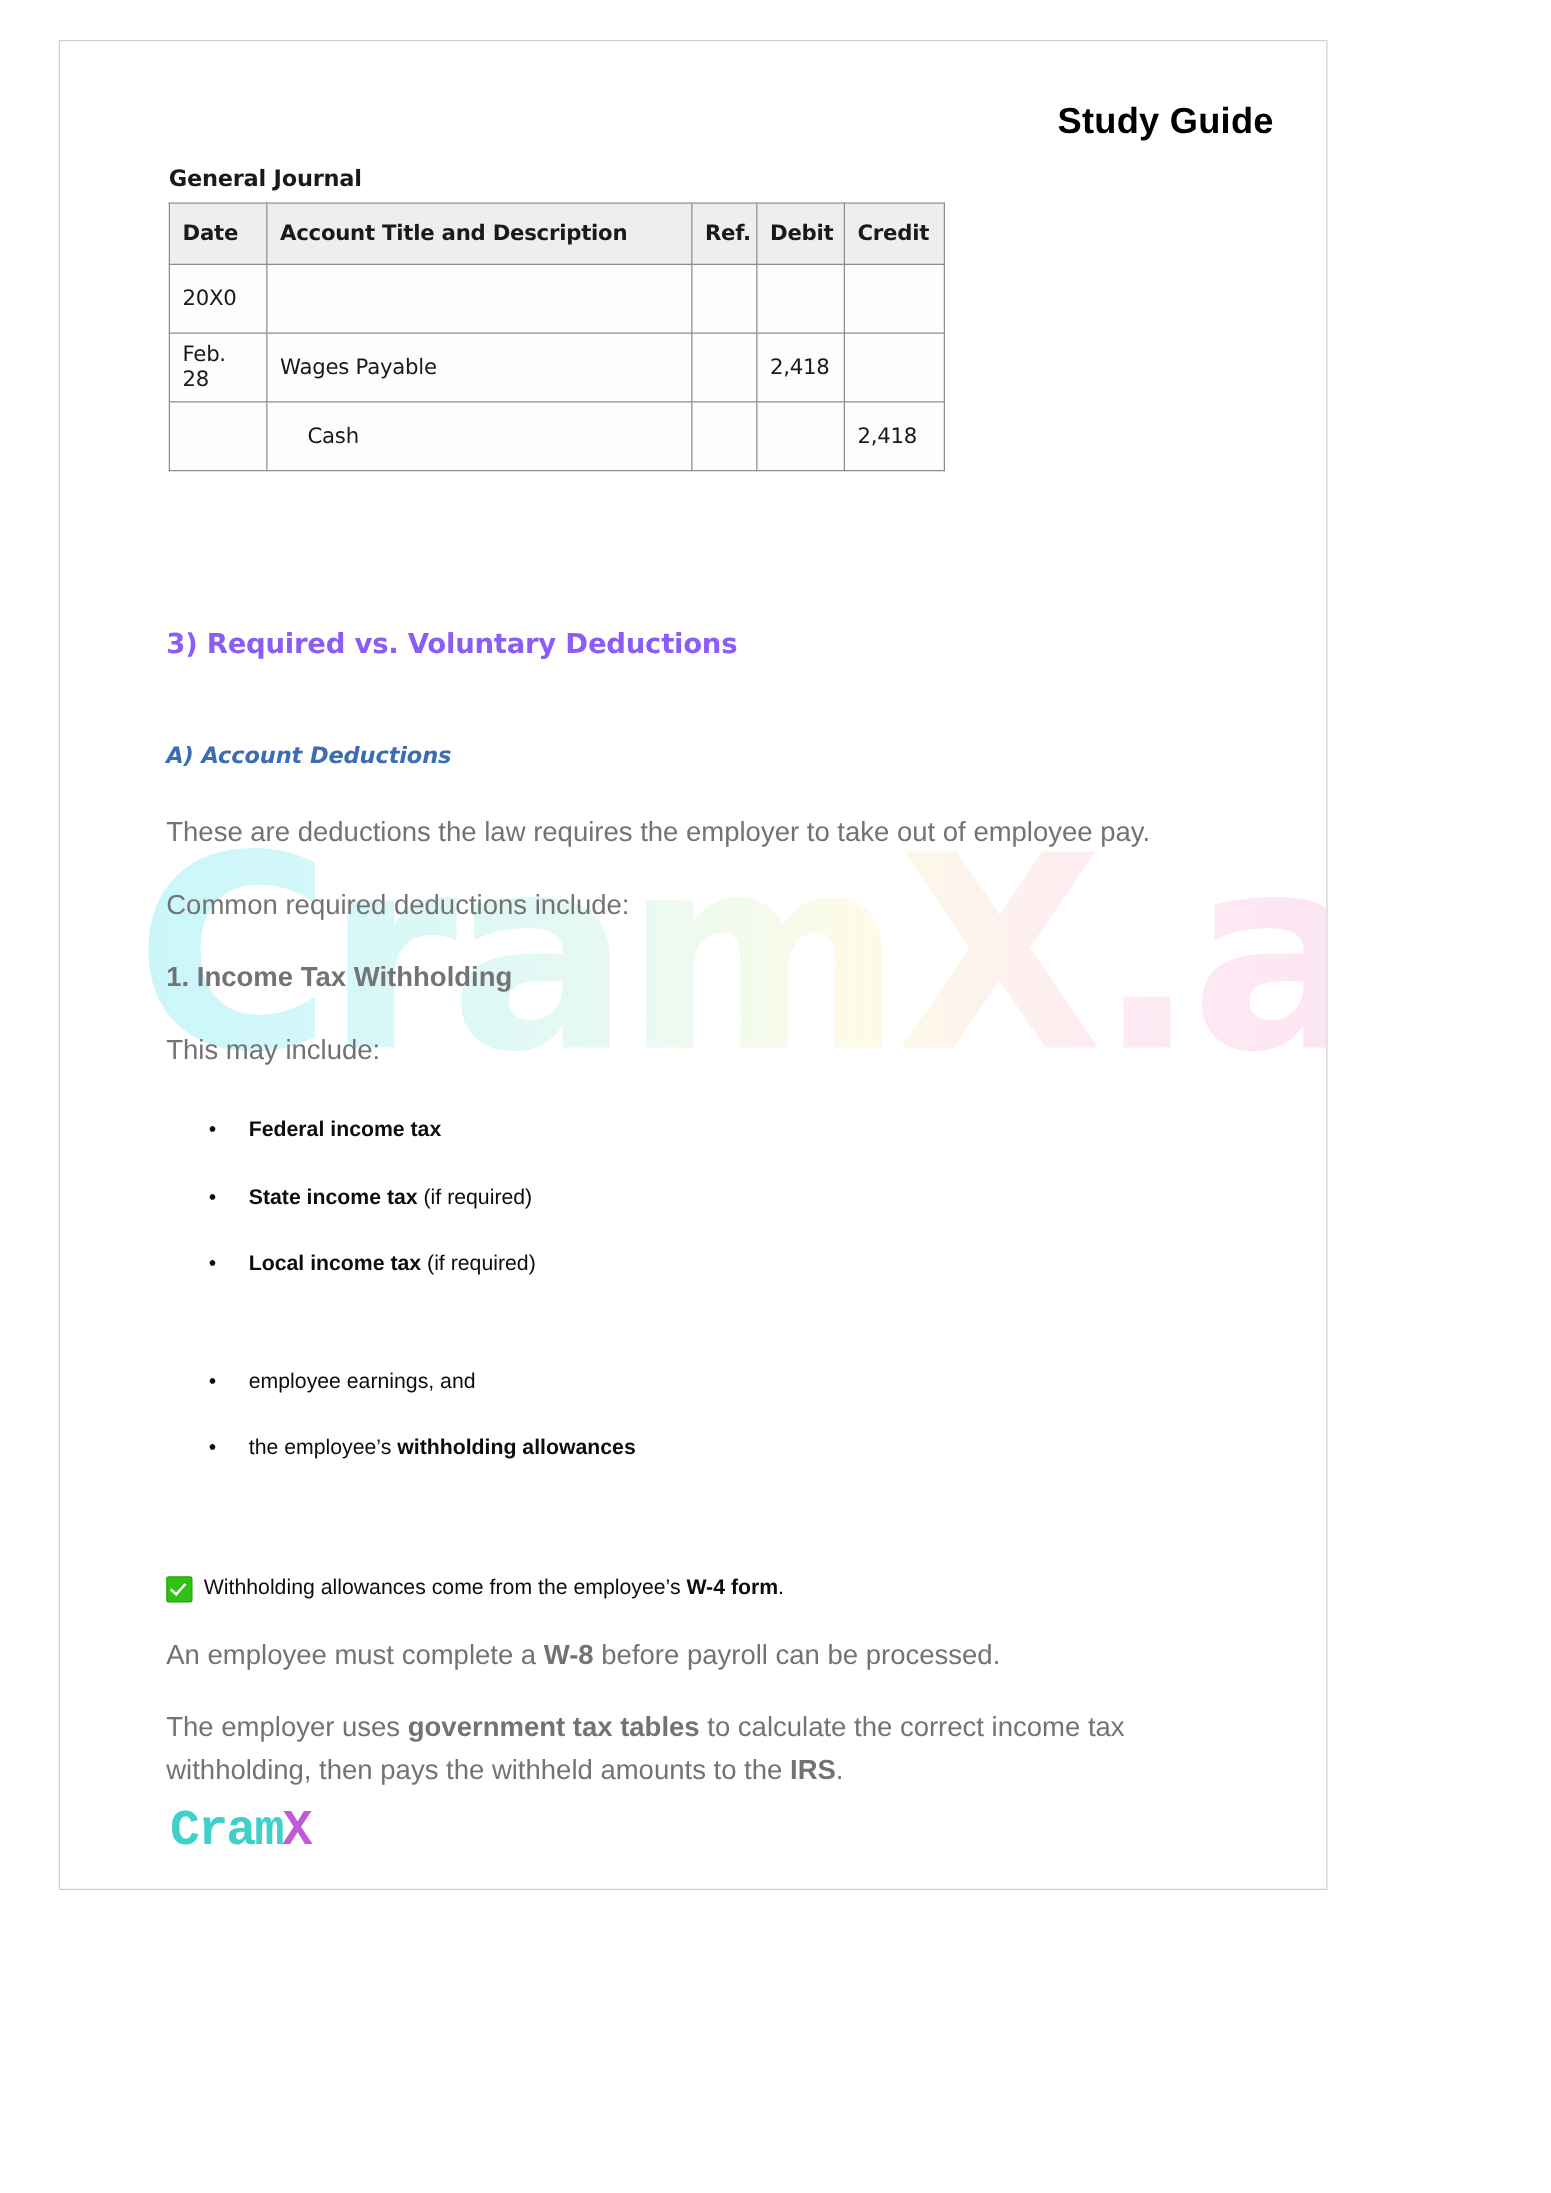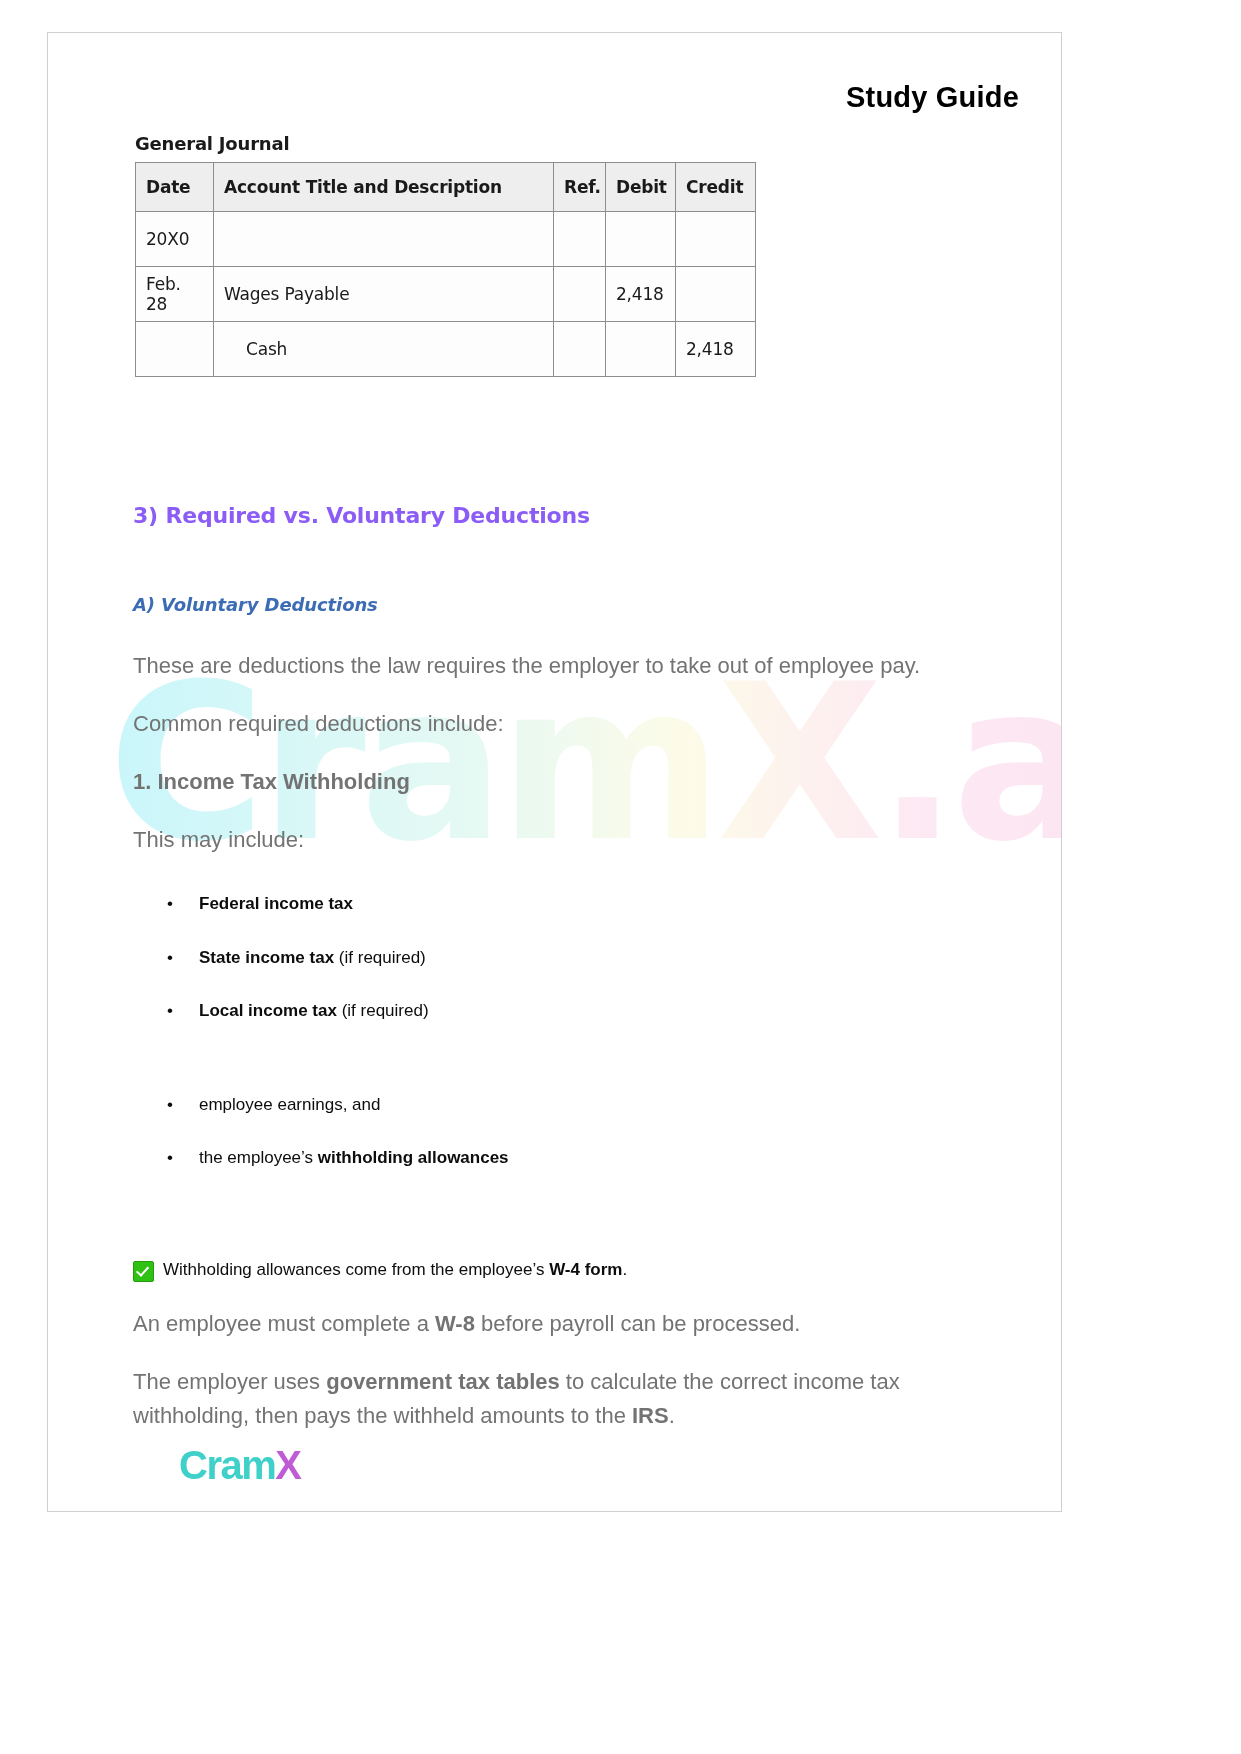--- a/index.html
+++ b/index.html
@@ -212,26 +212,25 @@
     transform: rotate(42deg);
   }
   .callout b { font-weight: bold; }
 
   
   .logo {
     position: absolute;
     left: 88px;
     top: 1410px;
     z-index: 3;
-    font-family: Liberation Sans, sans-serif;
+    font-family: Liberation Mono, monospace;
     font-size: 40px;
     font-weight: bold;
     letter-spacing: -1.5px;
     white-space: nowrap;
-    margin-left: 43px;
   }
   .logo .c  { color: #3fd0c9; }
   .logo .x2 { color: #c05bd6; }
 </style>
 </head>
 <body>
 
 <div class="page">
   <div class="page-inner">
 
@@ -296,21 +295,21 @@
         </tbody>
       </table>
     </div>
 
     <div class="content">
 
       <h2 class="sec-title">3) Required vs. Voluntary Deductions</h2>
 
       <div class="spacer-xl"></div>
 
-      <h3 class="sub-title">A) Voluntary Deductions</h3>
+      <h3 class="sub-title">A) Account Deductions</h3>
 
       <div class="spacer-m"></div>
 
       <p class="body">These are deductions the law requires the employer to take out of employee pay.</p>
 
       <div class="spacer-s"></div>
 
       <p class="body">Common required deductions include:</p>
 
       <div class="spacer-s"></div>

